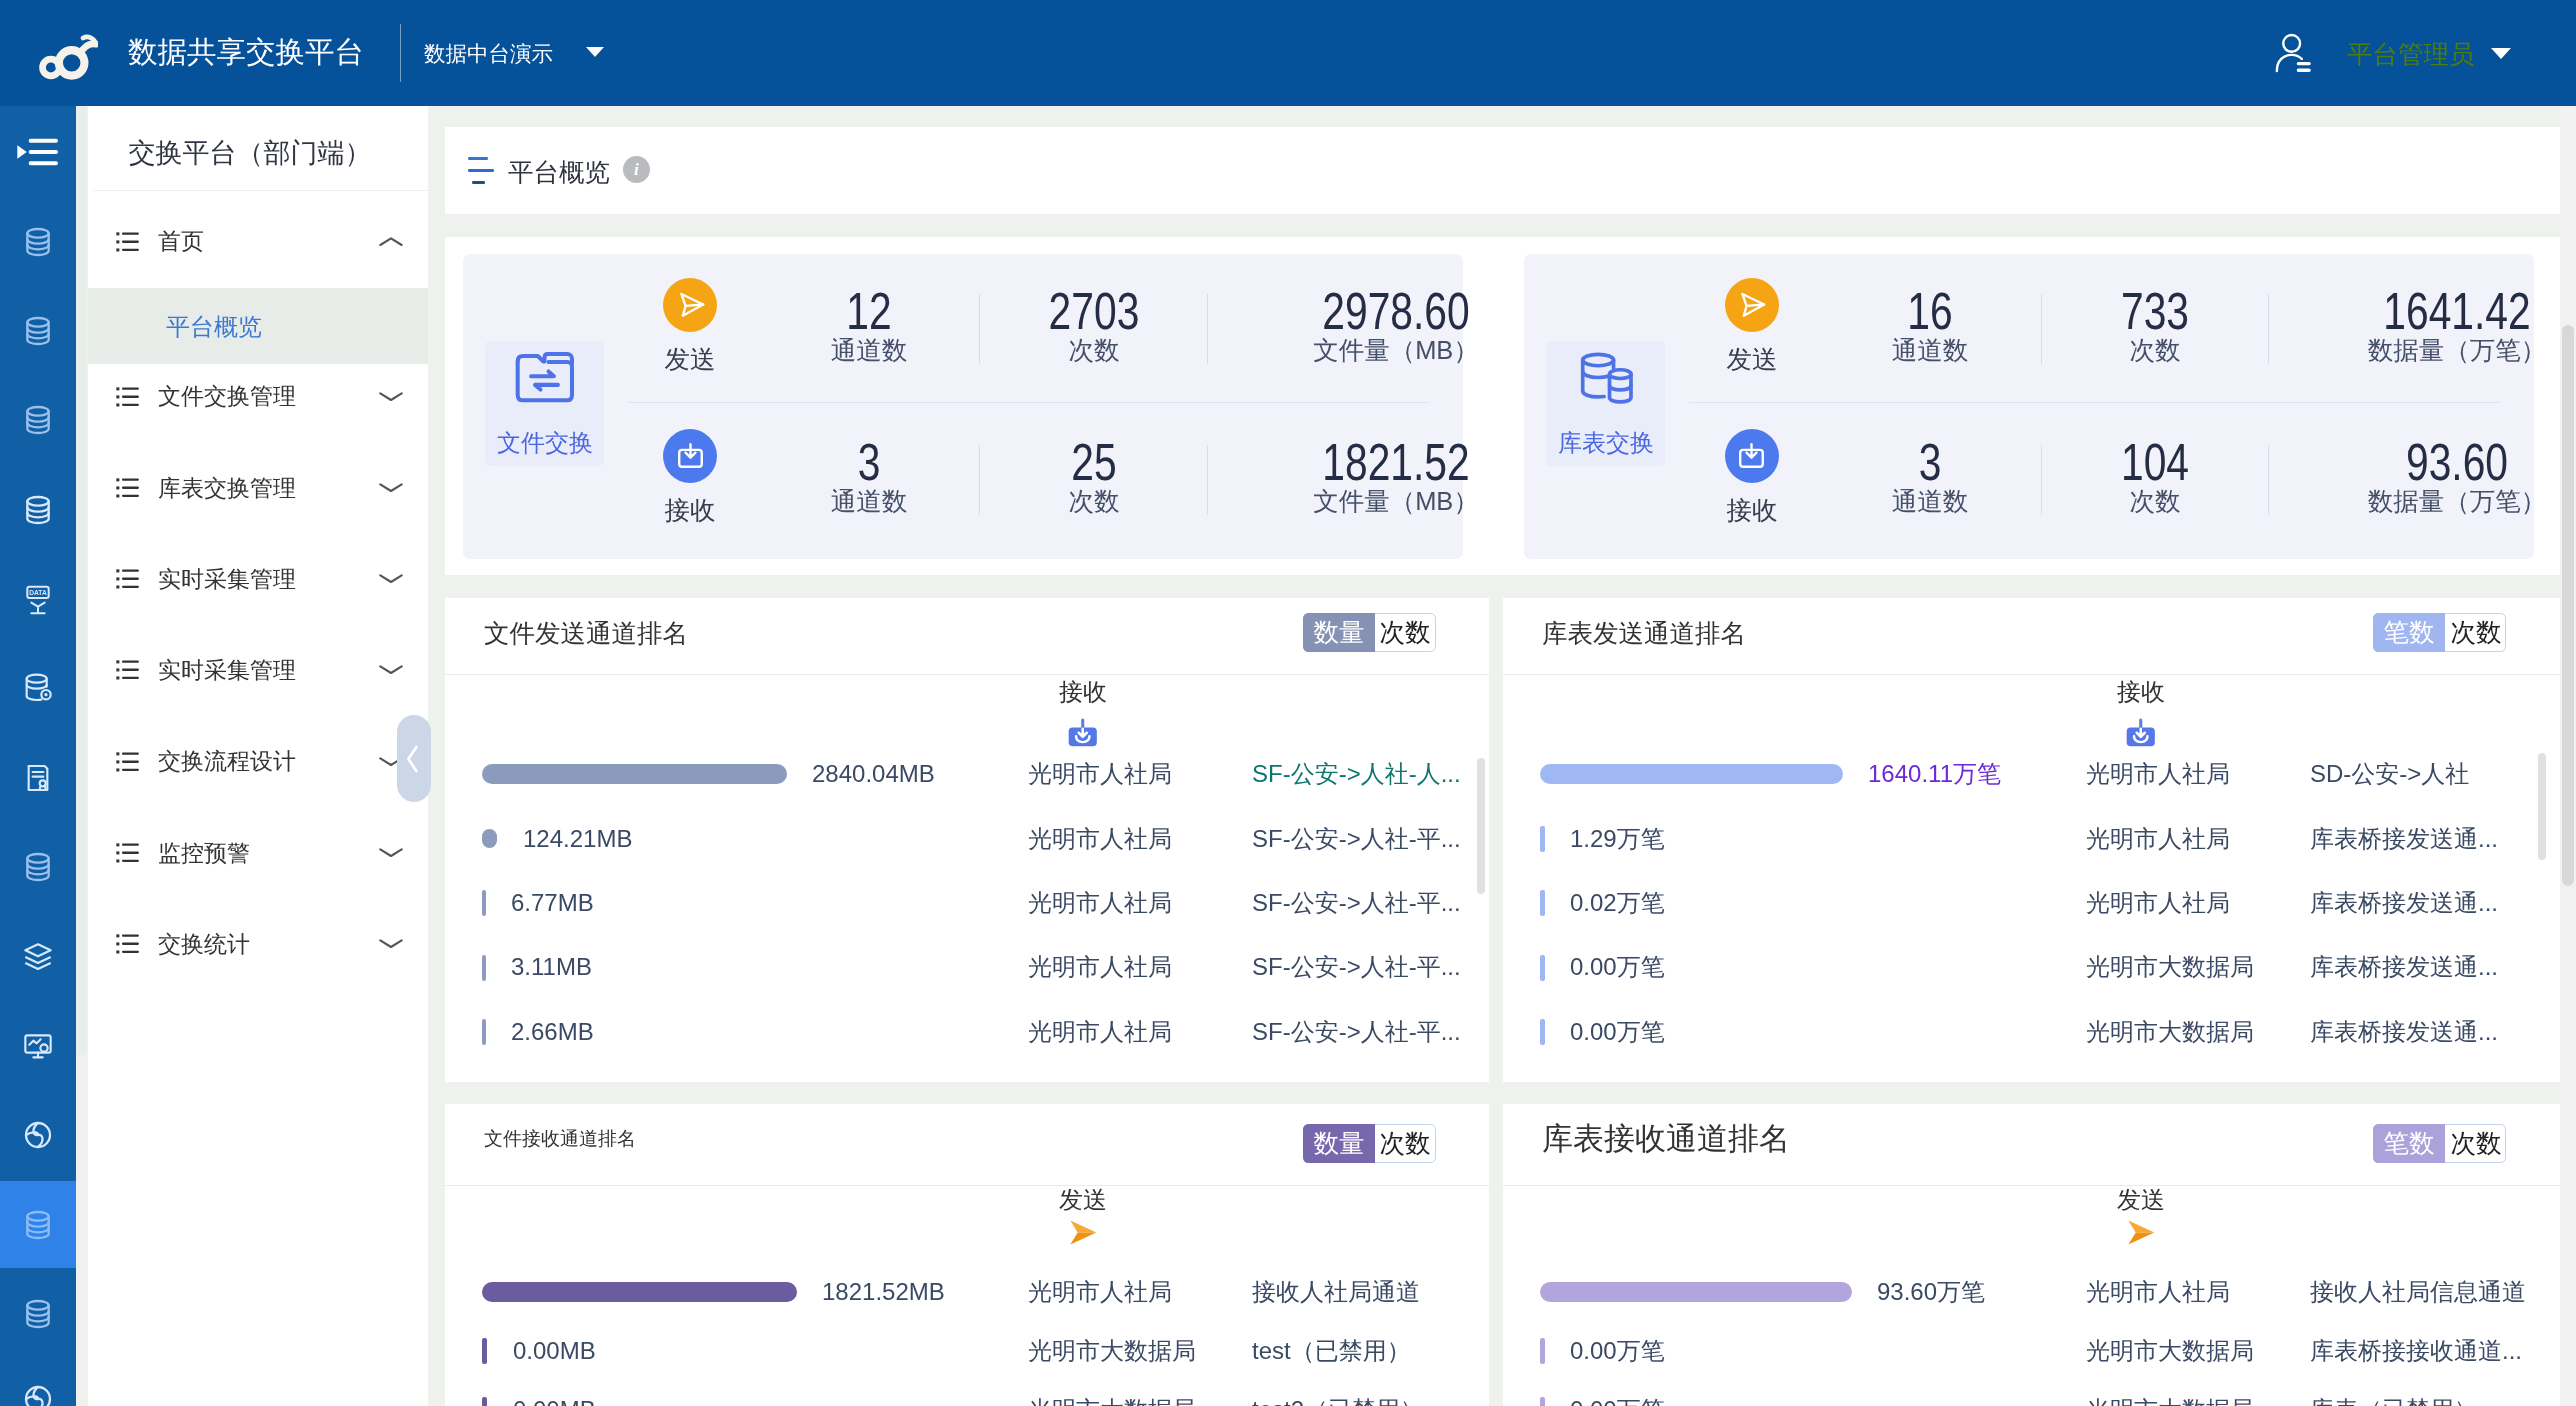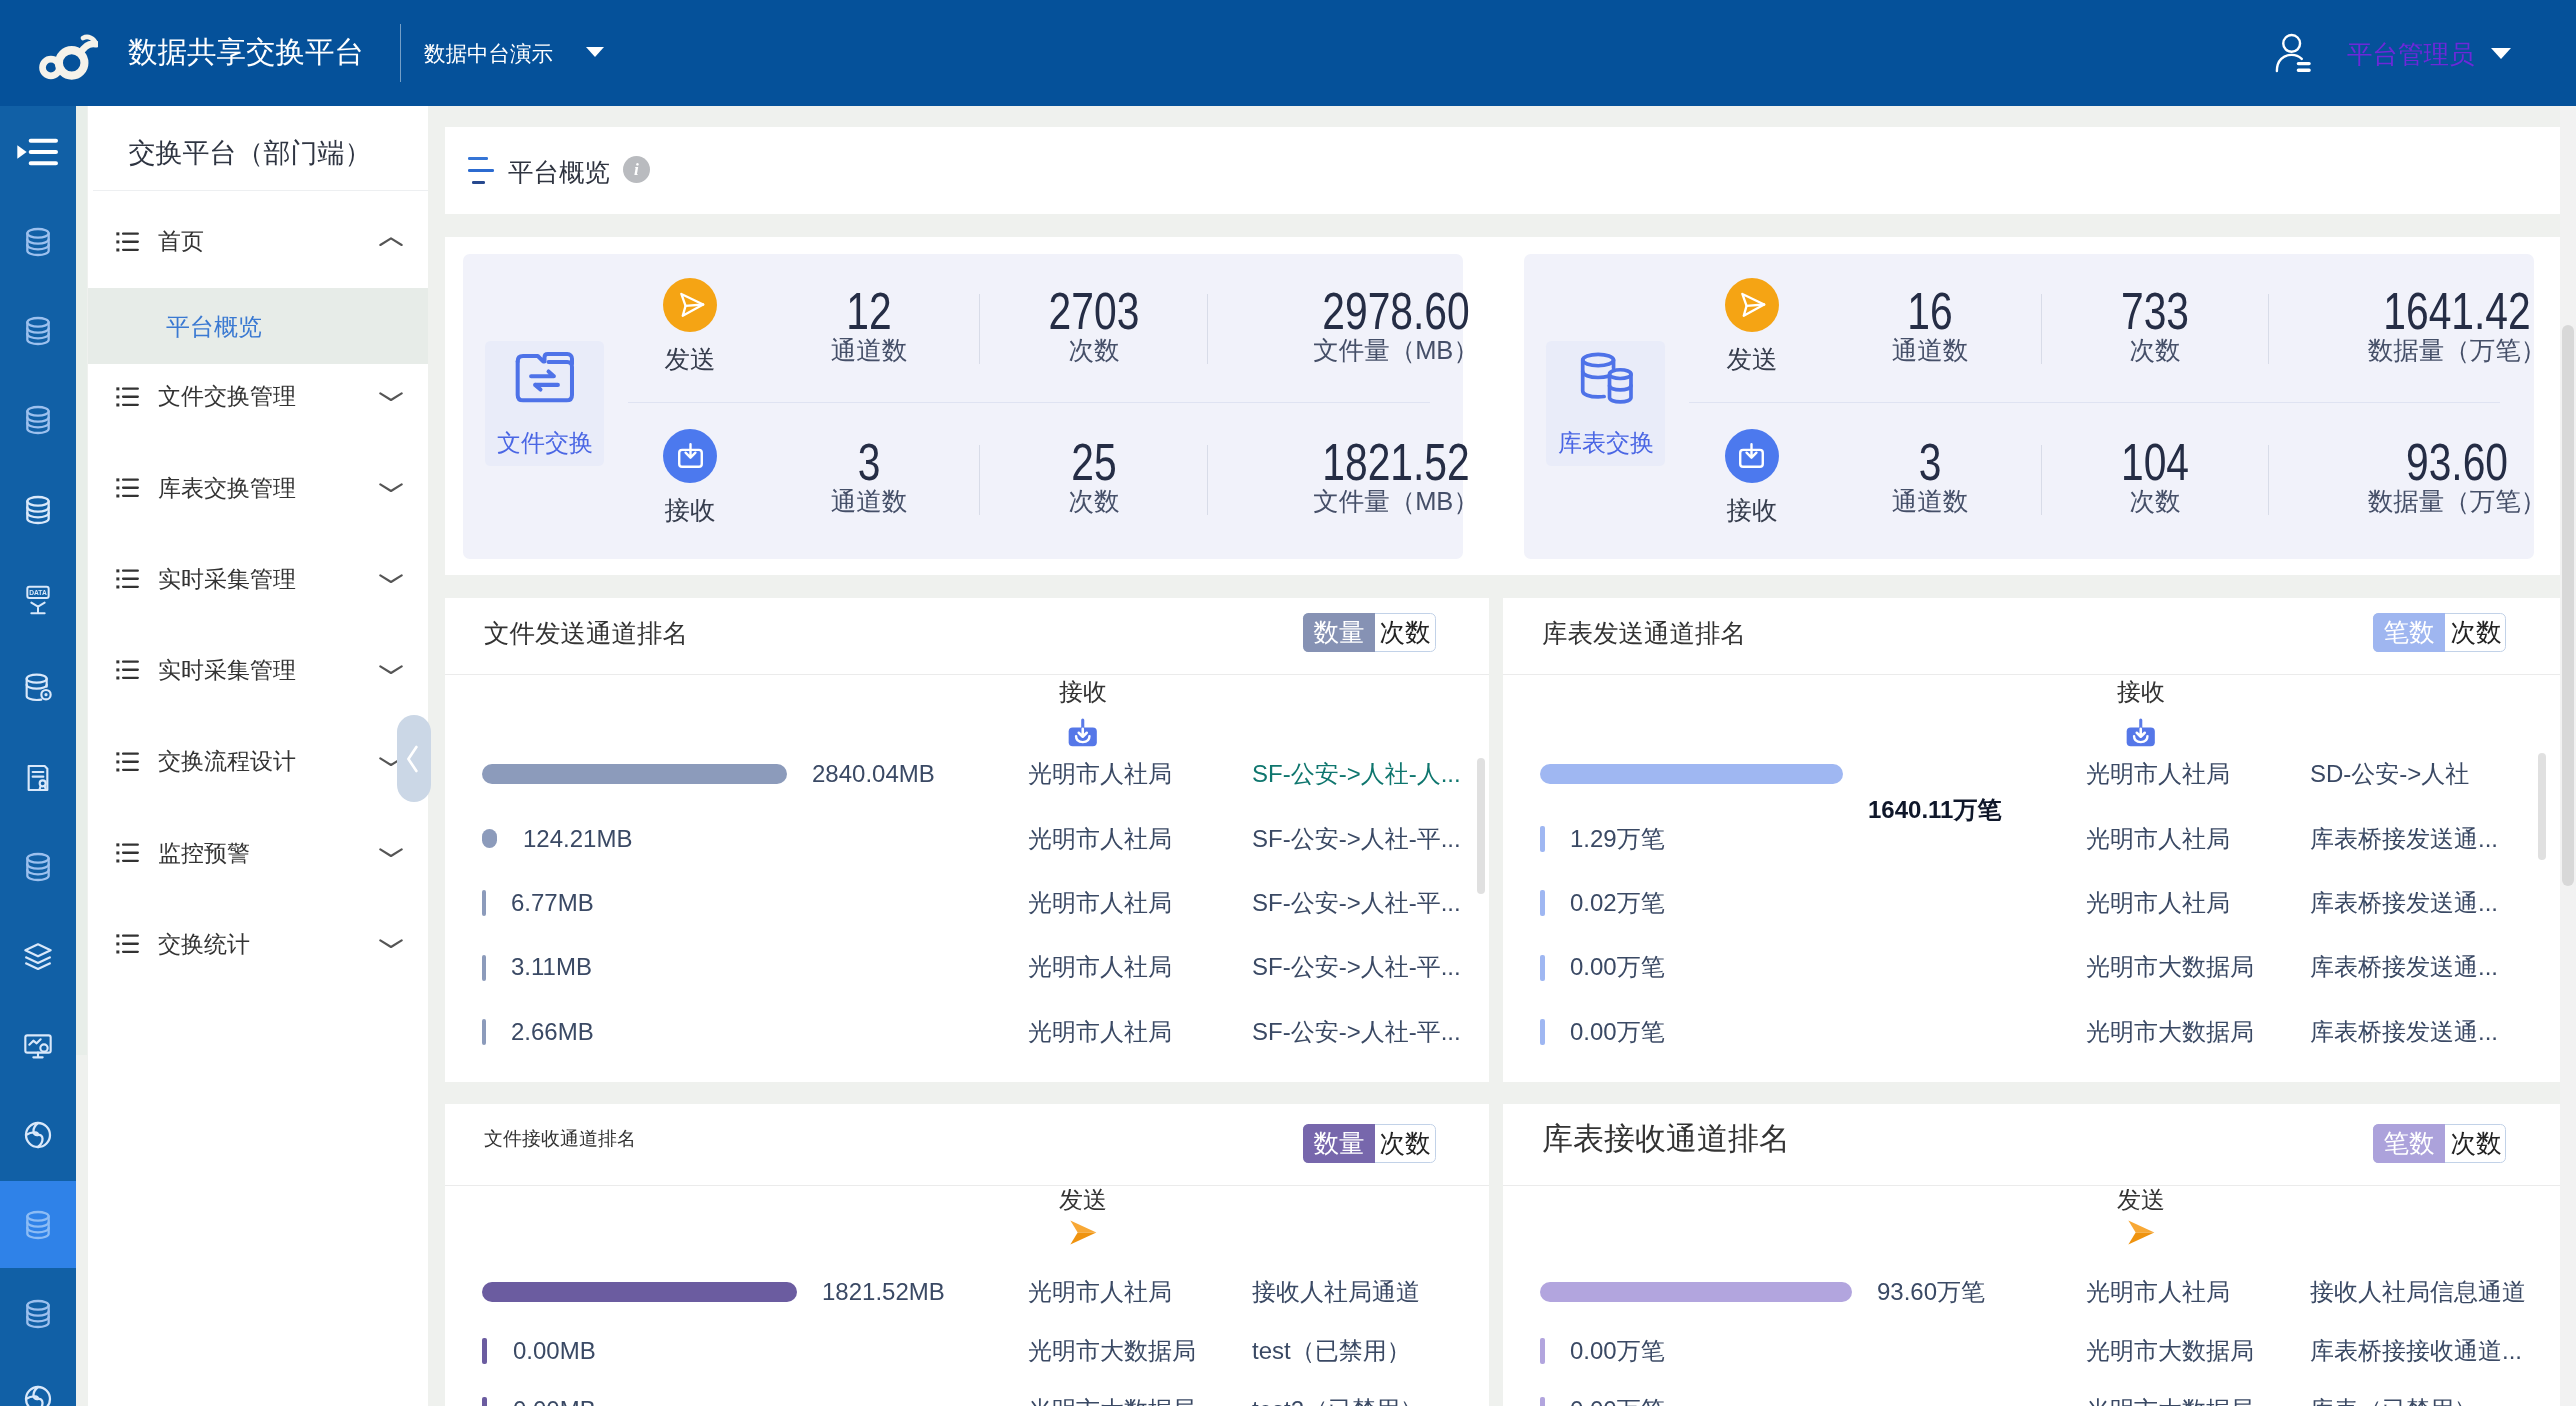--- a/index.html
+++ b/index.html
@@ -17,21 +17,21 @@
 <div style="position:absolute;left:400px;top:24px;width:1.3px;height:58px;background:rgba(255,255,255,0.45);"></div>
 <div style="position:absolute;left:424px;top:53px;transform:translateY(-50%);font-size:21.5px;color:#FFFFFF;font-weight:400;white-space:nowrap;">数据中台演示</div>
 <div style="position:absolute;left:586px;top:47px;width:0;height:0;border-left:9.4px solid transparent;border-right:9.4px solid transparent;border-top:10.7px solid #FFFFFF"></div>
 <svg style="position:absolute;left:2274px;top:32px" width="38" height="43" viewBox="0 0 56 64">
 <g fill="none" stroke="#FFFFFF" stroke-width="3.6" stroke-linecap="round">
 <circle cx="26" cy="17" r="12.5"></circle>
 <path d="M4 58 C4 42 14 34 26 34 C32 34 37 36 41 40"></path>
 <path d="M36 47 H52 M36 57 H52" stroke-width="5"></path>
 </g>
     </svg>
-<div style="position:absolute;left:2347px;top:54px;transform:translateY(-50%);font-size:25.5px;color:#6d28d9;font-weight:400;white-space:nowrap;">平台管理员</div>
+<div style="position:absolute;left:2347px;top:54px;transform:translateY(-50%);font-size:25.5px;color:#4d7c0f;font-weight:400;white-space:nowrap;">平台管理员</div>
 <div style="position:absolute;left:2491px;top:48px;width:0;height:0;border-left:10px solid transparent;border-right:10px solid transparent;border-top:11.4px solid #FFFFFF"></div>
 <div style="position:absolute;left:0px;top:106px;width:76px;height:1300px;background:#1160A6;"></div>
 <div style="position:absolute;left:0px;top:1181px;width:76px;height:87px;background:#2F82E8;"></div>
 <svg style="position:absolute;left:16px;top:136px" width="44" height="32" viewBox="0 0 66 48">
 <g stroke="#FFFFFF" stroke-width="6" stroke-linecap="round">
 <path d="M22 7 H60 M22 24 H60 M22 41 H60"></path>
       </g>
 <path d="M2 14 L16 24 L2 34 Z" fill="#FFFFFF"></path>
     </svg>
 <svg style="position:absolute;left:22px;top:226px" width="32" height="32" viewBox="0 0 48 48">
@@ -405,21 +405,21 @@
 <div style="position:absolute;left:2446px;top:613px;width:60px;height:39px;color:#222;font-size:25.5px;display:flex;align-items:center;justify-content:center">次数</div>
 <div style="position:absolute;left:1503px;top:674px;width:1057px;height:1.3px;background:#EBEBEB;"></div>
 <div style="position:absolute;left:2141px;top:692px;transform:translate(-50%,-50%);font-size:24px;color:#333;font-weight:400;white-space:nowrap;">接收</div>
 <svg style="position:absolute;left:2126px;top:718px" width="29.5" height="29.5" viewBox="0 0 44 44">
 <path d="M22 3 V14" stroke="#5B7BE8" stroke-width="4.6" stroke-linecap="round" fill="none"></path>
 <rect x="1" y="14" width="42" height="28" rx="6" fill="#5577E8"></rect>
 <path d="M22 16 V27 M16 22 L22 28 L28 22" stroke="#FFFFFF" stroke-width="3.8" stroke-linecap="round" stroke-linejoin="round" fill="none"></path>
 <path d="M12 27 C12 33.5 16 36 22 36 C28 36 32 33.5 32 27" stroke="#FFFFFF" stroke-width="3.6" stroke-linecap="round" fill="none"></path>
 </svg>
 <div style="position:absolute;left:1540px;top:764px;width:303px;height:20px;background:#9FB7F2;border-radius:10px;"></div>
-<div style="position:absolute;left:1868px;top:774px;transform:translateY(-50%);font-size:24px;color:#0f172a;font-weight:700;white-space:nowrap;margin-top:36px;">1640.11万笔</div>
+<div style="position:absolute;left:1868px;top:774px;transform:translateY(-50%);font-size:24px;color:#6d28d9;font-weight:400;white-space:nowrap;">1640.11万笔</div>
 <div style="position:absolute;left:2086px;top:774px;transform:translateY(-50%);font-size:24px;color:#3A4964;font-weight:400;white-space:nowrap;">光明市人社局</div>
 <div style="position:absolute;left:2310px;top:774px;transform:translateY(-50%);font-size:24px;color:#3A4964;font-weight:400;white-space:nowrap;">SD-公安-&gt;人社</div>
 <div style="position:absolute;left:1540px;top:826px;width:5.4px;height:25.5px;background:#9FB7F2;border-radius:2px;"></div>
 <div style="position:absolute;left:1570px;top:839px;transform:translateY(-50%);font-size:24px;color:#3A4964;font-weight:400;white-space:nowrap;">1.29万笔</div>
 <div style="position:absolute;left:2086px;top:839px;transform:translateY(-50%);font-size:24px;color:#3A4964;font-weight:400;white-space:nowrap;">光明市人社局</div>
 <div style="position:absolute;left:2310px;top:839px;transform:translateY(-50%);font-size:24px;color:#3A4964;font-weight:400;white-space:nowrap;">库表桥接发送通...</div>
 <div style="position:absolute;left:1540px;top:890px;width:5.4px;height:25.5px;background:#9FB7F2;border-radius:2px;"></div>
 <div style="position:absolute;left:1570px;top:903px;transform:translateY(-50%);font-size:24px;color:#3A4964;font-weight:400;white-space:nowrap;">0.02万笔</div>
 <div style="position:absolute;left:2086px;top:903px;transform:translateY(-50%);font-size:24px;color:#3A4964;font-weight:400;white-space:nowrap;">光明市人社局</div>
 <div style="position:absolute;left:2310px;top:903px;transform:translateY(-50%);font-size:24px;color:#3A4964;font-weight:400;white-space:nowrap;">库表桥接发送通...</div>

